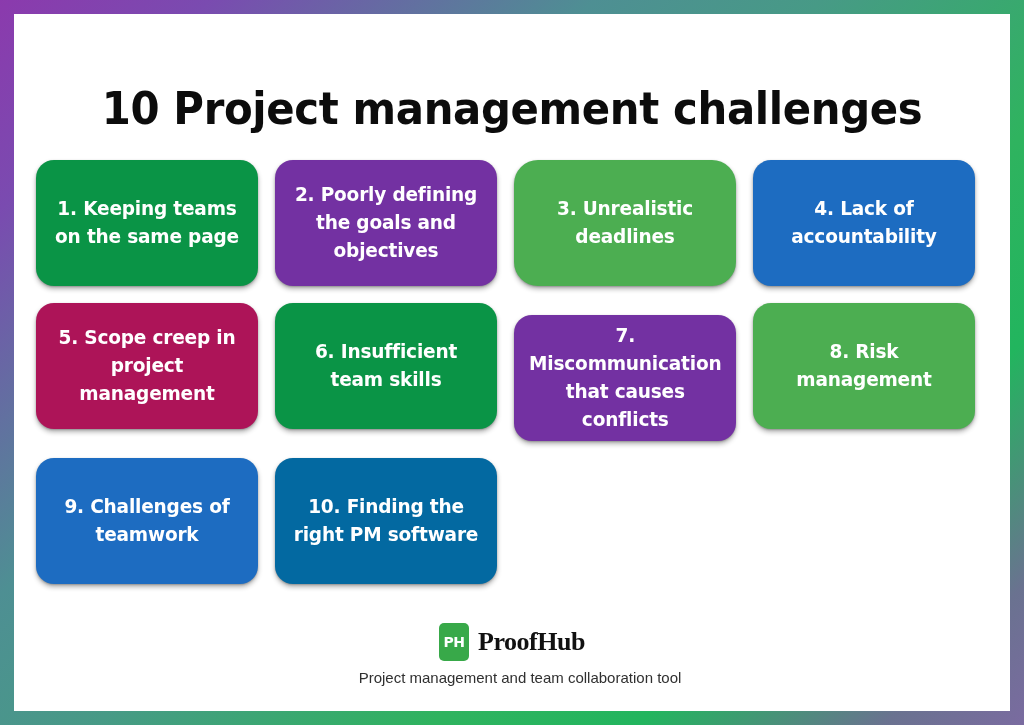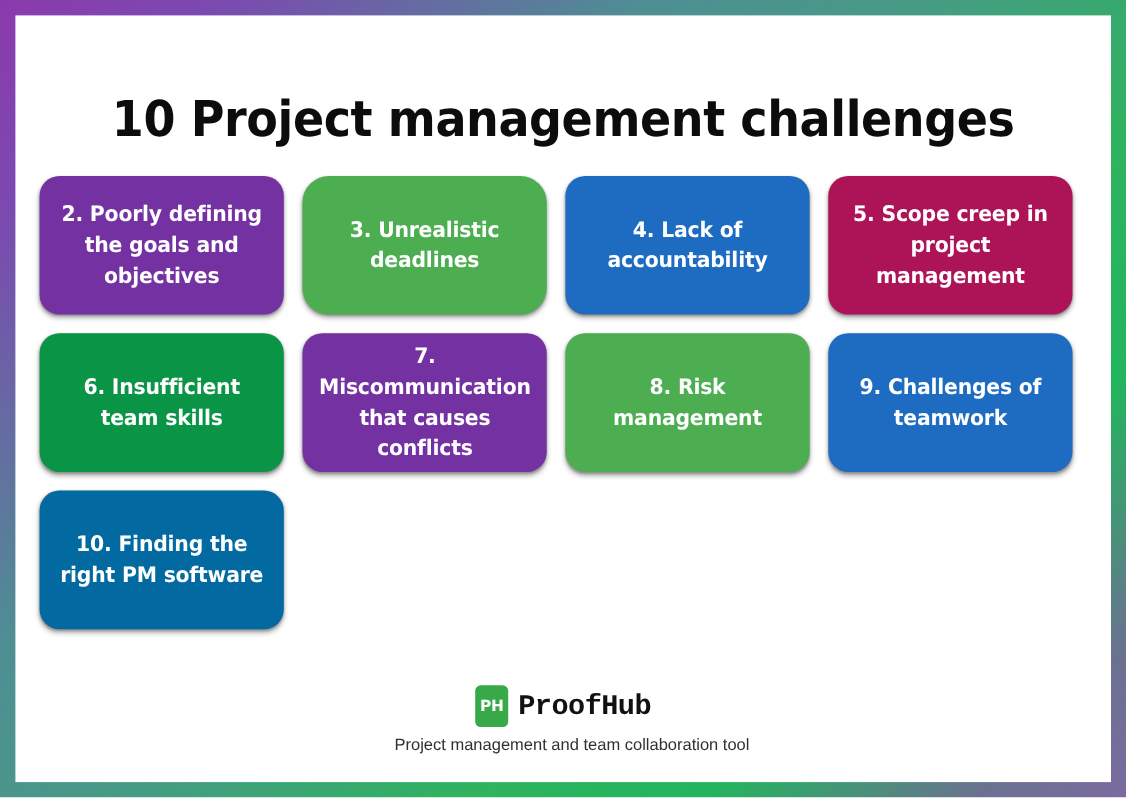--- a/index.html
+++ b/index.html
@@ -116,21 +116,21 @@
   }
   #proofhub-mark .mark-text {
     font-family: "DejaVu Sans", sans-serif;
     font-weight: bold;
     font-size: 14px;
     line-height: 14px;
     color: #ffffff;
     letter-spacing: -0.3px;
   }
   #brand-name {
-    font-family: Liberation Mono, monospace;
+    font-family: Liberation Serif, serif;
     font-weight: bold;
     font-size: 26px;
     line-height: 30px;
     color: #111111;
     letter-spacing: -0.5px;
   }
   #tagline {
     margin-top: 7px;
     font-family: "Liberation Sans", sans-serif;
     font-size: 15px;
@@ -141,36 +141,39 @@
 </style>
 </head>
 <body>
 
 <div id="infographic-frame">
   <div id="canvas">
 
     <h1 id="page-title">10 Project management challenges</h1>
 
     <div id="card-grid">
+        <div class="challenge-card" style="background: rgb(10, 148, 70);">
+          <span class="card-label">1. Keeping teams on the same page</span>
+        </div>
         <div class="challenge-card" style="background: rgb(115, 49, 162);">
           <span class="card-label">2. Poorly defining the goals and objectives</span>
         </div>
         <div class="challenge-card" style="background: rgb(76, 174, 81); border-radius: 24px;">
           <span class="card-label">3. Unrealistic deadlines</span>
         </div>
         <div class="challenge-card" style="background: rgb(29, 108, 193);">
           <span class="card-label">4. Lack of accountability</span>
         </div>
         <div class="challenge-card" style="background: rgb(173, 20, 88);">
           <span class="card-label">5. Scope creep in project management</span>
         </div>
         <div class="challenge-card" style="background: rgb(10, 148, 70);">
           <span class="card-label">6. Insufficient team skills</span>
         </div>
-        <div class="challenge-card" style="background: rgb(115, 49, 162);">
+        <div class="challenge-card" style="background: rgb(115, 49, 162); margin-top: 12px;">
           <span class="card-label">7. Miscommunication that causes conflicts</span>
         </div>
         <div class="challenge-card" style="background: rgb(76, 174, 81);">
           <span class="card-label">8. Risk management</span>
         </div>
         <div class="challenge-card" style="background: rgb(29, 108, 193);">
           <span class="card-label">9. Challenges of teamwork</span>
         </div>
         <div class="challenge-card" style="background: #0369a1;">
           <span class="card-label">10. Finding the right PM software</span>

